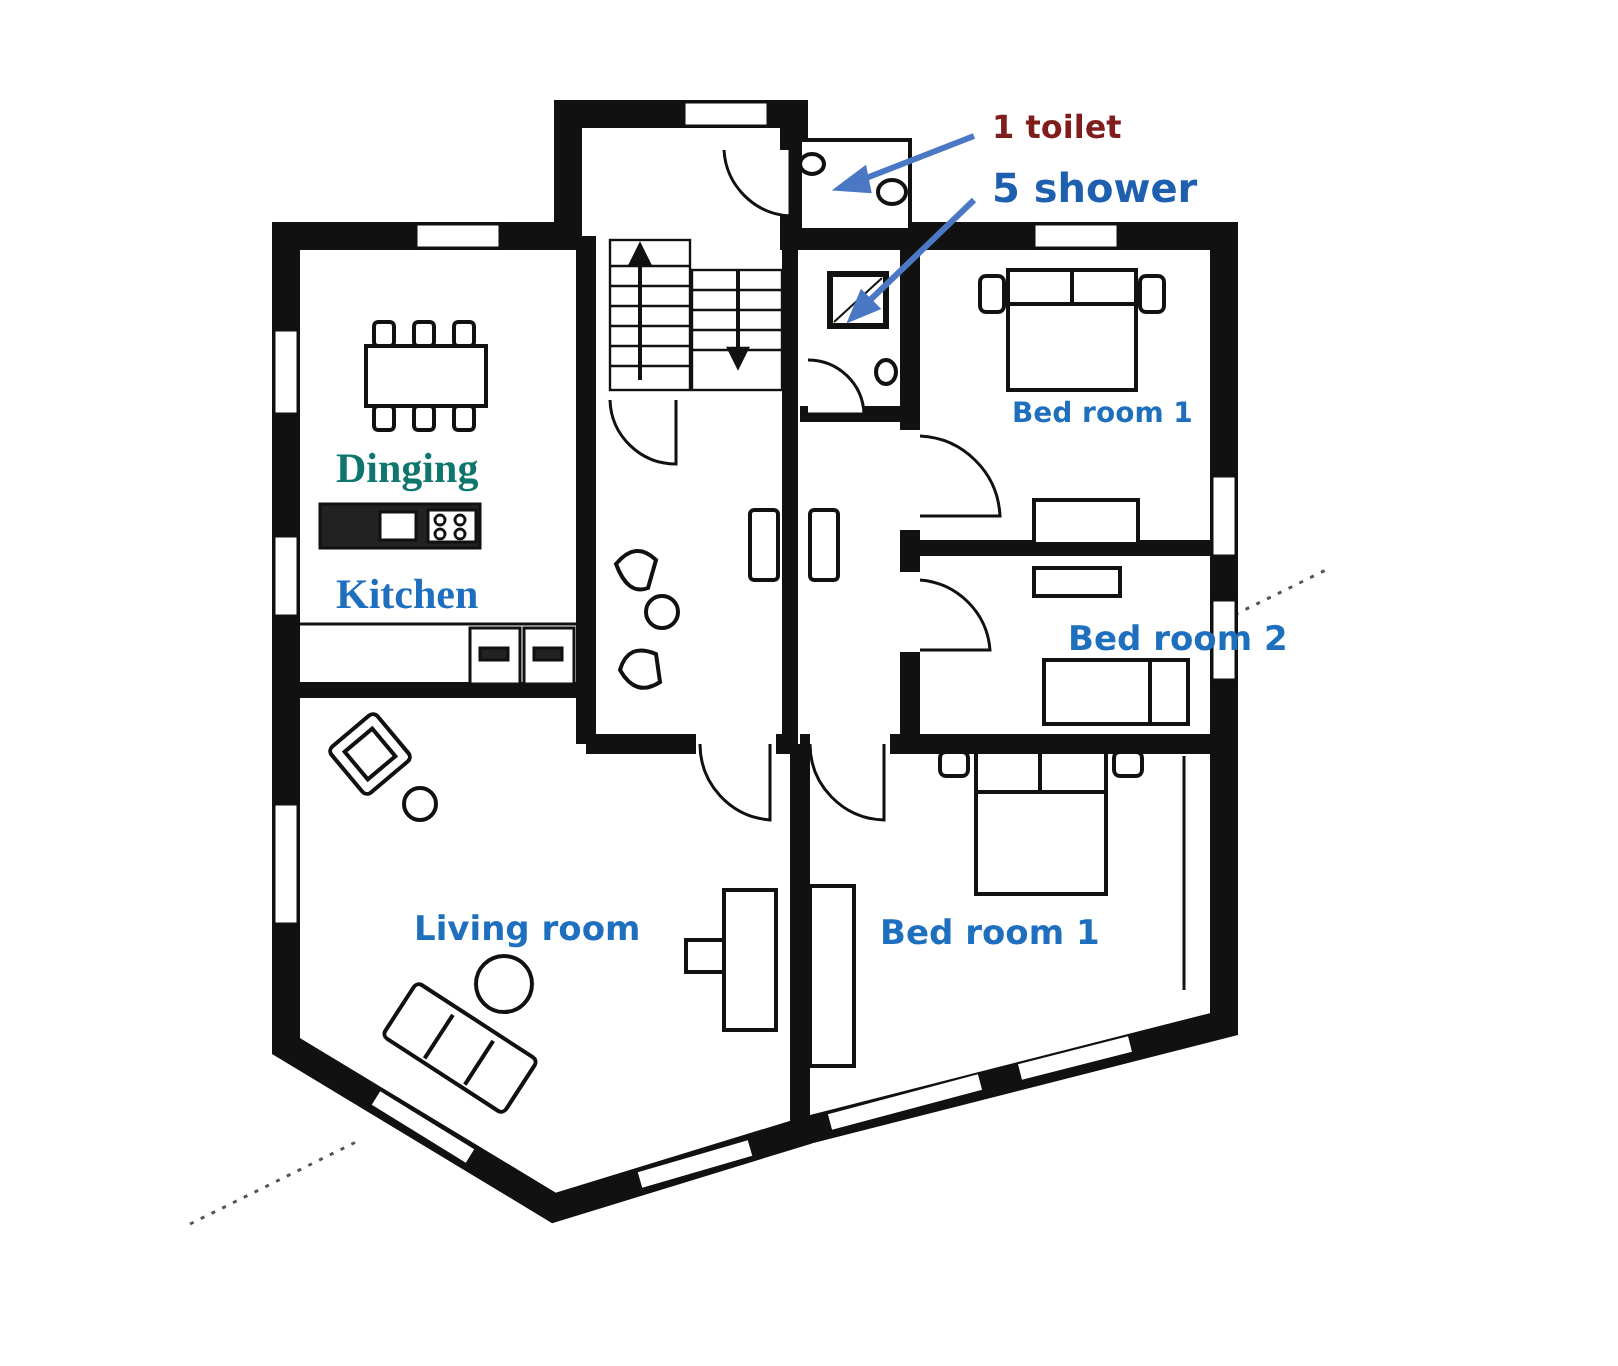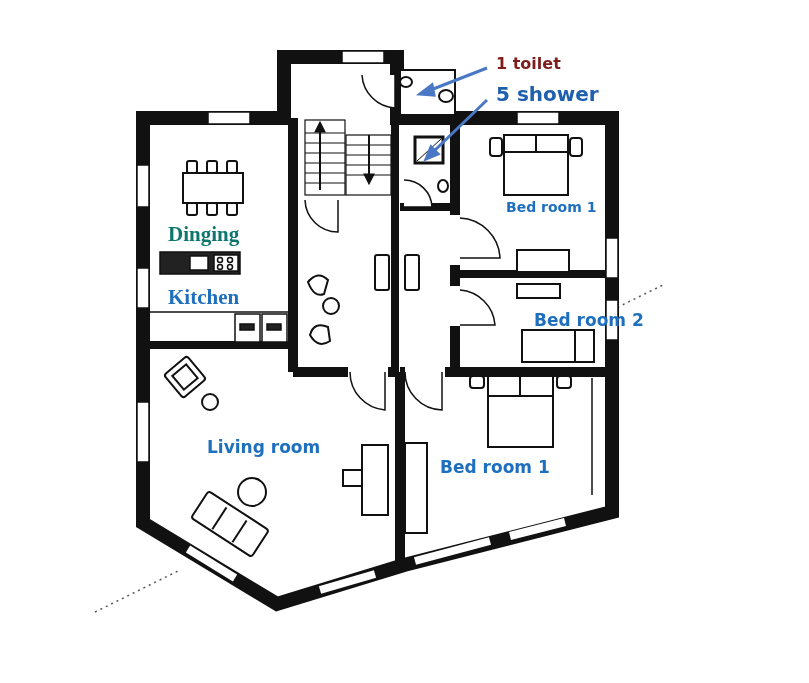--- a/index.html
+++ b/index.html
@@ -172,14 +172,14 @@
     <rect x="343" y="470" width="19" height="16"></rect>
   </g>
 </svg>
 
 <div class="lbl" style="left:496px;top:54px;font-size:16px;color:#7f1d1d;">1 toilet</div>
 <div class="lbl" style="left:496px;top:82px;font-size:20px;color:#1f5fb0;">5 shower</div>
 <div class="lbl" style="left:168px;top:222px;font-size:21px;color:#0f766e;font-family:Liberation Serif, serif;">Dinging</div>
 <div class="lbl" style="left:168px;top:285px;font-size:21px;color:#1f6fbf;font-family:Liberation Serif, serif;">Kitchen</div>
 <div class="lbl" style="left:506px;top:199px;font-size:14px;color:#1f6fbf;">Bed room 1</div>
 <div class="lbl" style="left:506px;top:310px;font-size:17px;color:#1f6fbf;margin-left:28px;">Bed room 2</div>
-<div class="lbl" style="left:207px;top:437px;font-size:17px;color:#1f6fbf;">Living room</div>
+<div class="lbl" style="left:207px;top:455px;font-size:17px;color:#1f6fbf;">Living room</div>
 <div class="lbl" style="left:440px;top:457px;font-size:17px;color:#1f6fbf;">Bed room 1</div>
 
 </body></html>

